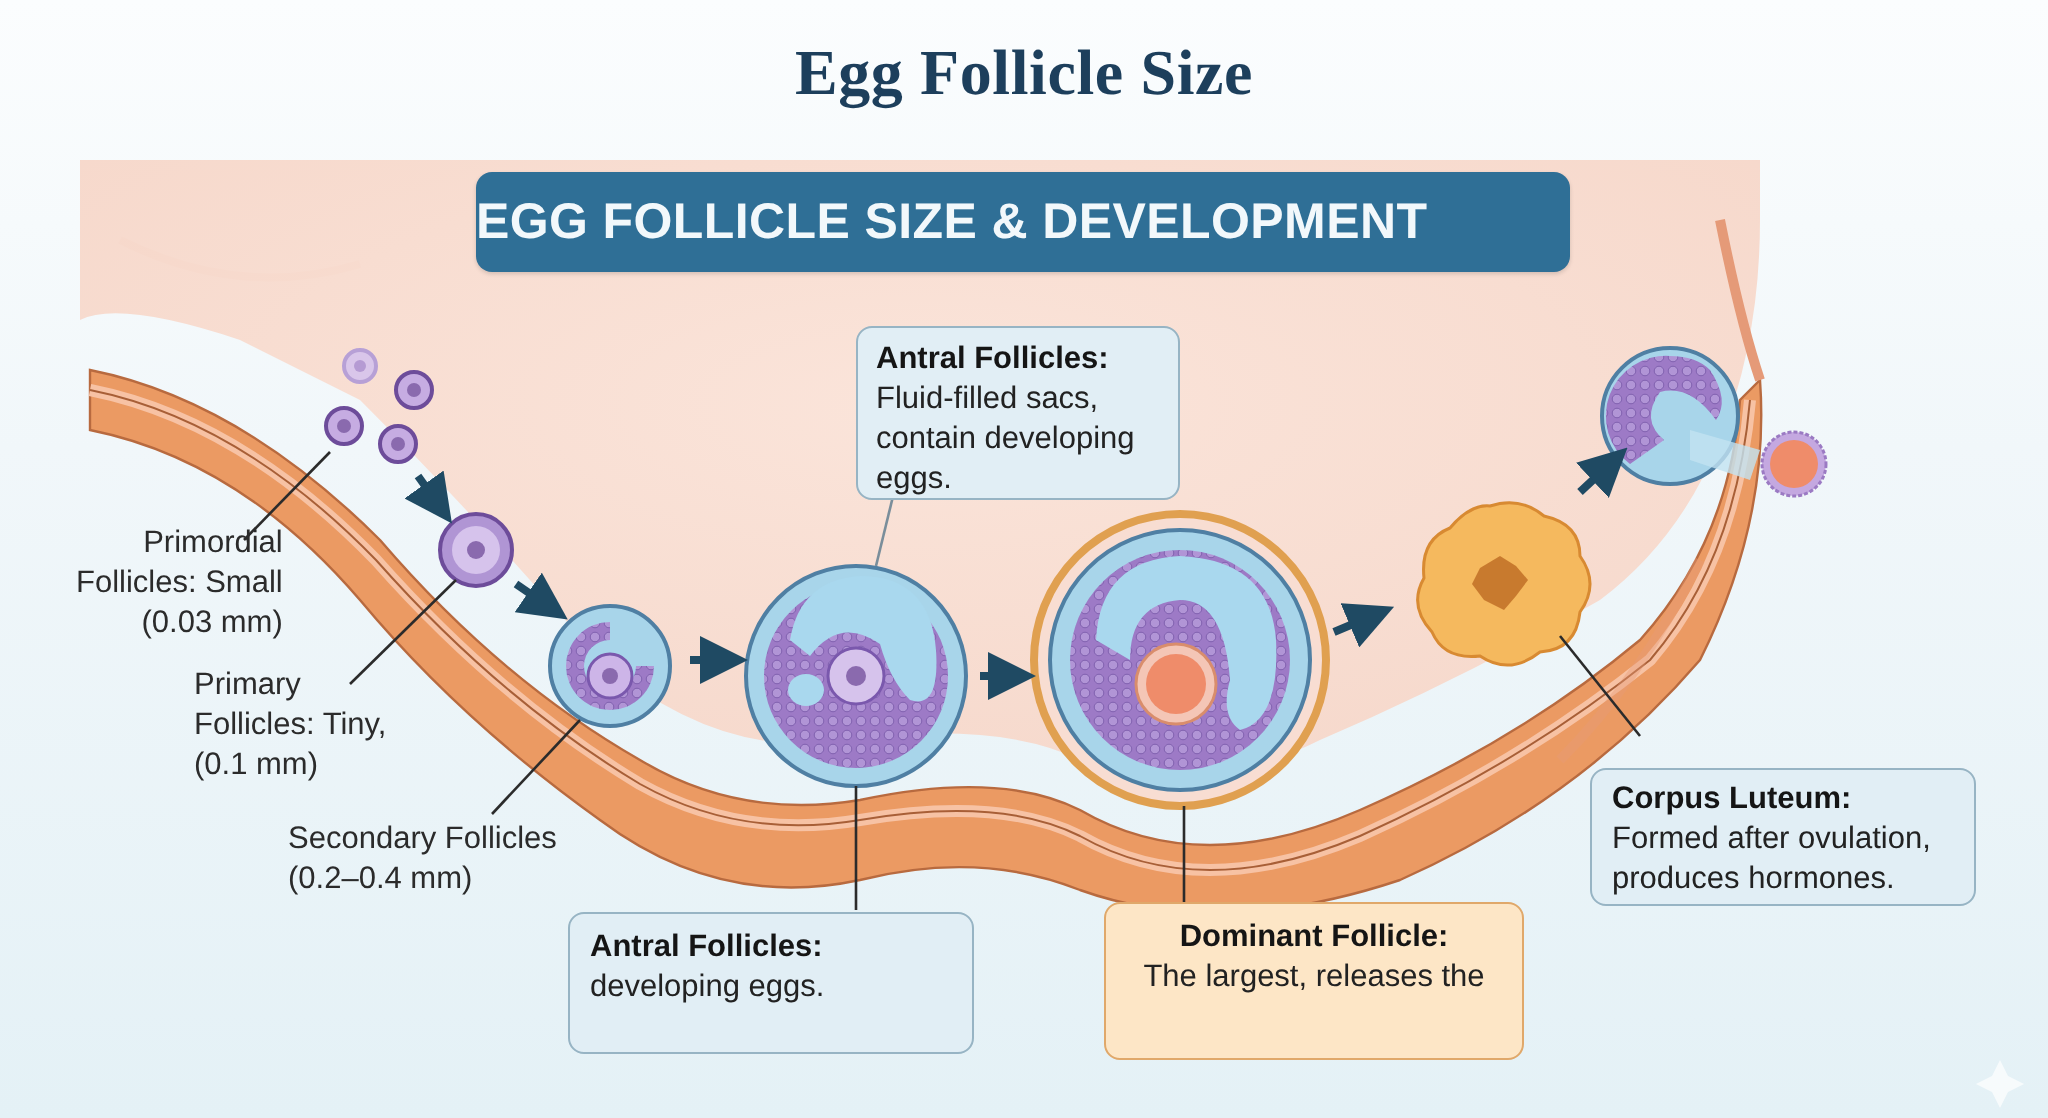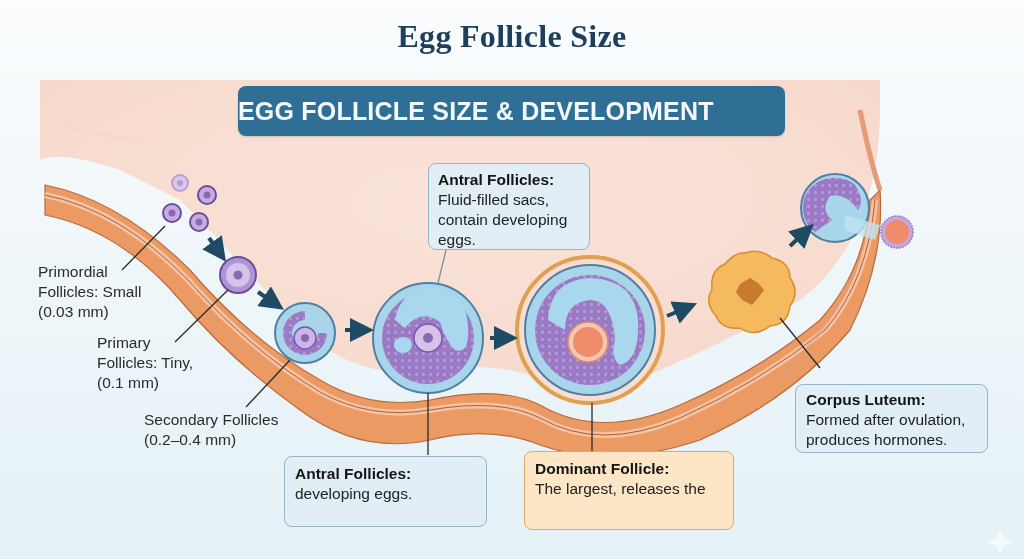--- a/index.html
+++ b/index.html
@@ -133,21 +133,21 @@
     <line x1="780" y1="318" x2="820" y2="368"></line>
     <line x1="448" y1="242" x2="438" y2="283" stroke="#7a8e9b"></line>
   </g>
 
   <path d="M1000,530 L1004,538 L1012,542 L1004,546 L1000,554 L996,546 L988,542 L996,538 Z" fill="#ffffff" opacity="0.7"></path>
 </svg>
 
 <div class="title">Egg Follicle Size</div>
 <div class="banner">EGG FOLLICLE SIZE &amp; DEVELOPMENT</div>
 
-<div class="label" style="left:38px; top:262px;">
+<div class="label" style="left:38px; top:262px;text-align:right;">
   <div>Primordial</div>
   <div>Follicles: Small</div>
   <div>(0.03 mm)</div>
 </div>
 <div class="label" style="left:97px; top:333px;">
   <div>Primary</div>
   <div>Follicles: Tiny,</div>
   <div>(0.1 mm)</div>
 </div>
 <div class="label" style="left:144px; top:410px;">
@@ -160,21 +160,21 @@
   <div>Fluid-filled sacs,</div>
   <div>contain developing</div>
   <div>eggs.</div>
 </div>
 
 <div class="box blue" style="left:284px; top:456px; width:203px; height:71px; padding:7px 10px;">
   <b>Antral Follicles:</b>
   <div>developing eggs.</div>
 </div>
 
-<div class="box orange" style="left:524px; top:451px; width:210px; height:79px; padding:7px 10px;">
+<div class="box orange" style="left:552px; top:451px; width:210px; height:79px; padding:7px 10px;text-align:center;">
   <b>Dominant Follicle:</b>
   <div>The largest, releases the</div>
 </div>
 
 <div class="box blue" style="left:795px; top:356px; width:193px; height:69px; padding:5px 10px;margin-top:28px;">
   <b>Corpus Luteum:</b>
   <div>Formed after ovulation,</div>
   <div>produces hormones.</div>
 </div>
 

